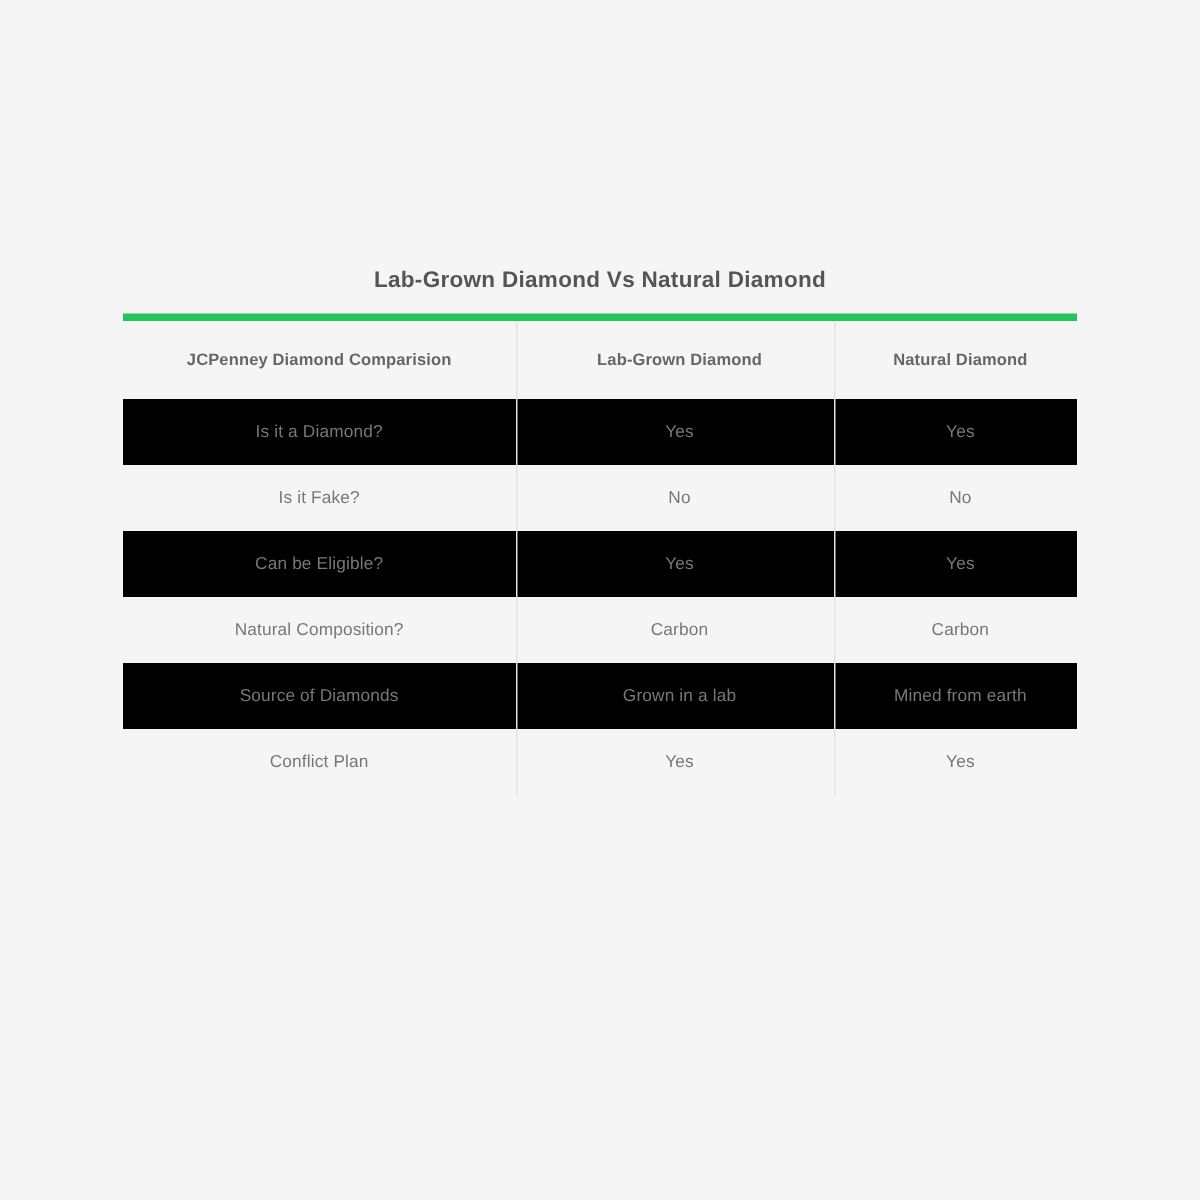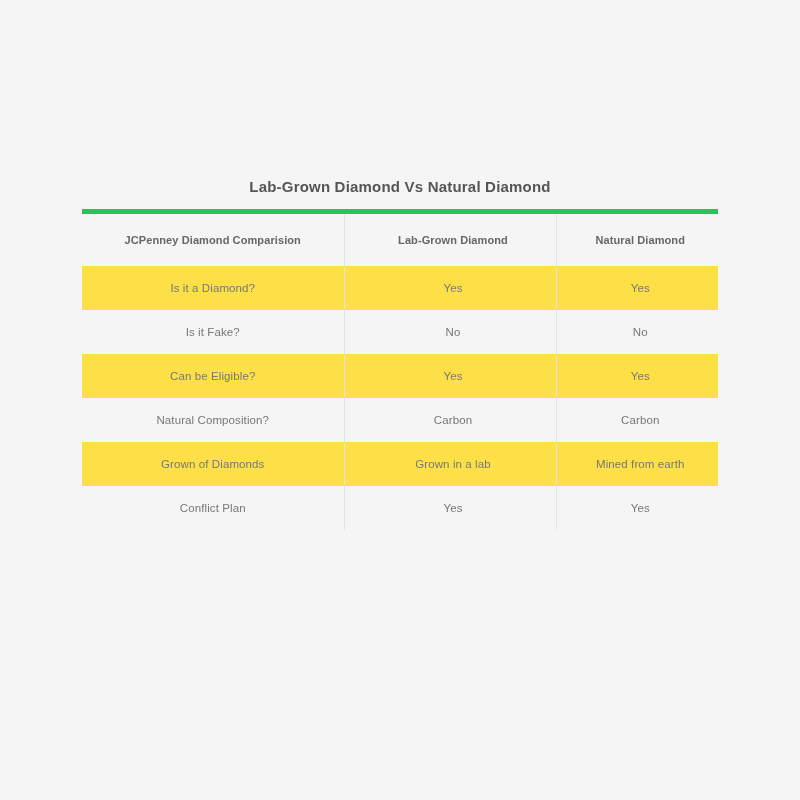--- a/index.html
+++ b/index.html
@@ -62,21 +62,21 @@
   table.compare td {
     font-size: 11.5px;
     font-weight: normal;
     color: #777777;
     text-align: center;
     padding: 16px 6px 16px 6px;
     letter-spacing: 0.1px;
   }
 
   table.compare tbody tr.shaded td {
-    background: #fde047;
+    background: #000000;
     margin-top: 34px;
   }
   table.compare tbody tr.plain td {
     background: transparent;
   }
 
   
   table.compare th.sep-left,
   table.compare td.sep-left {
     border-left: 1px solid #e3e3e3;
@@ -125,21 +125,21 @@
           <td class="sep-left">Yes</td>
         </tr>
 
         <tr class="plain">
           <td>Natural Composition?</td>
           <td class="sep-left">Carbon</td>
           <td class="sep-left">Carbon</td>
         </tr>
 
         <tr class="shaded">
-          <td>Grown of Diamonds</td>
+          <td>Source of Diamonds</td>
           <td class="sep-left">Grown in a lab</td>
           <td class="sep-left">Mined from earth</td>
         </tr>
 
         <tr class="plain">
           <td>Conflict Plan</td>
           <td class="sep-left">Yes</td>
           <td class="sep-left">Yes</td>
         </tr>
 

